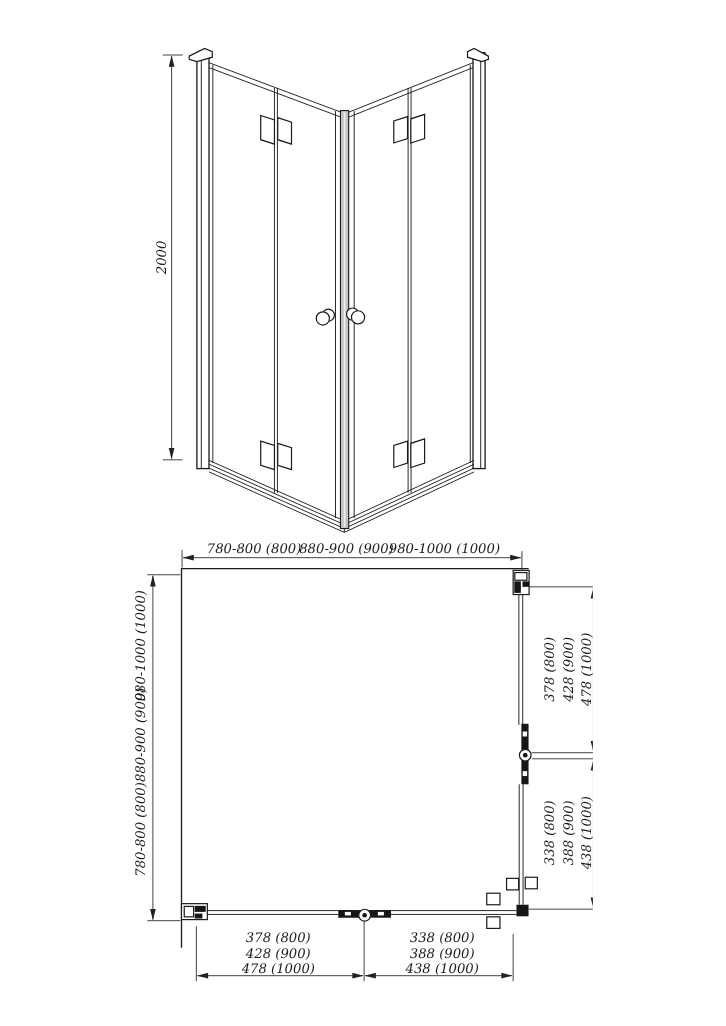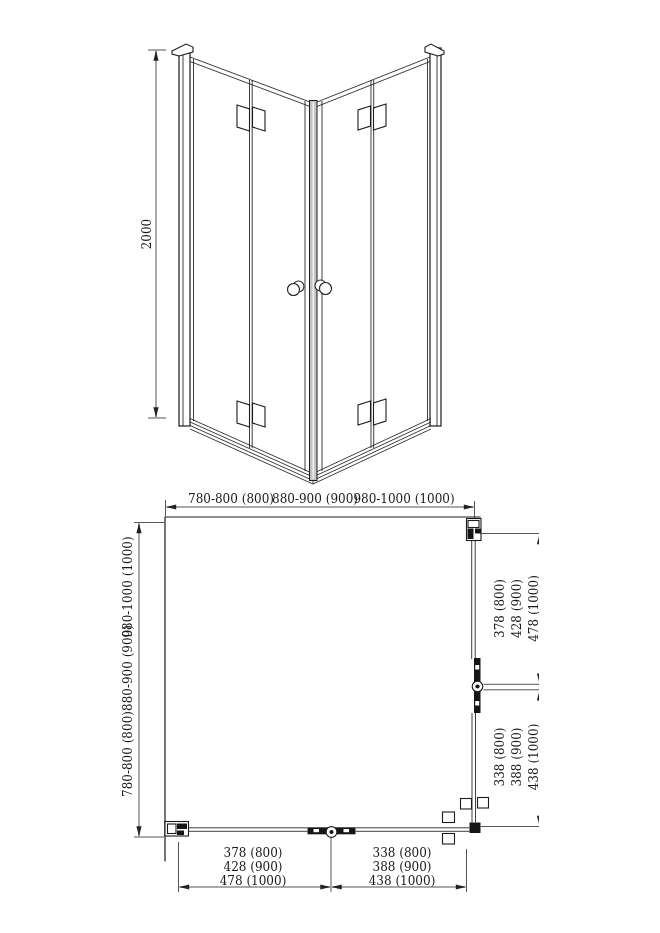--- a/index.html
+++ b/index.html
@@ -1,17 +1,17 @@
 <!DOCTYPE html>
 <html><head>
 <meta charset="utf-8">
 <style>
   html,body{margin:0;padding:0;background:#ffffff;}
   #stage{position:relative;width:539px;height:933px;background:#ffffff;overflow:hidden;
-         font-family:"DejaVu Serif", serif;}
+         font-family:"DejaVu Serif", serif;font-style:italic;}
   svg{display:block;}
   .ln{stroke:#1c1c1c;stroke-width:1.2;fill:none;stroke-linecap:square;}
   .thin{stroke:#1c1c1c;stroke-width:0.85;fill:none;}
   .plate{fill:#ffffff;stroke:#1c1c1c;stroke-width:1.1;}
   .dim{stroke:#2a2a2a;stroke-width:0.8;fill:none;}
   .fillb{fill:#161616;stroke:none;}
   .wnotch{fill:#ffffff;stroke:none;}
   text{font-family:"DejaVu Serif", serif;font-size:12px;fill:#1b1b1b;}
   .dimtxt{font-size:12px;}
 </style>

